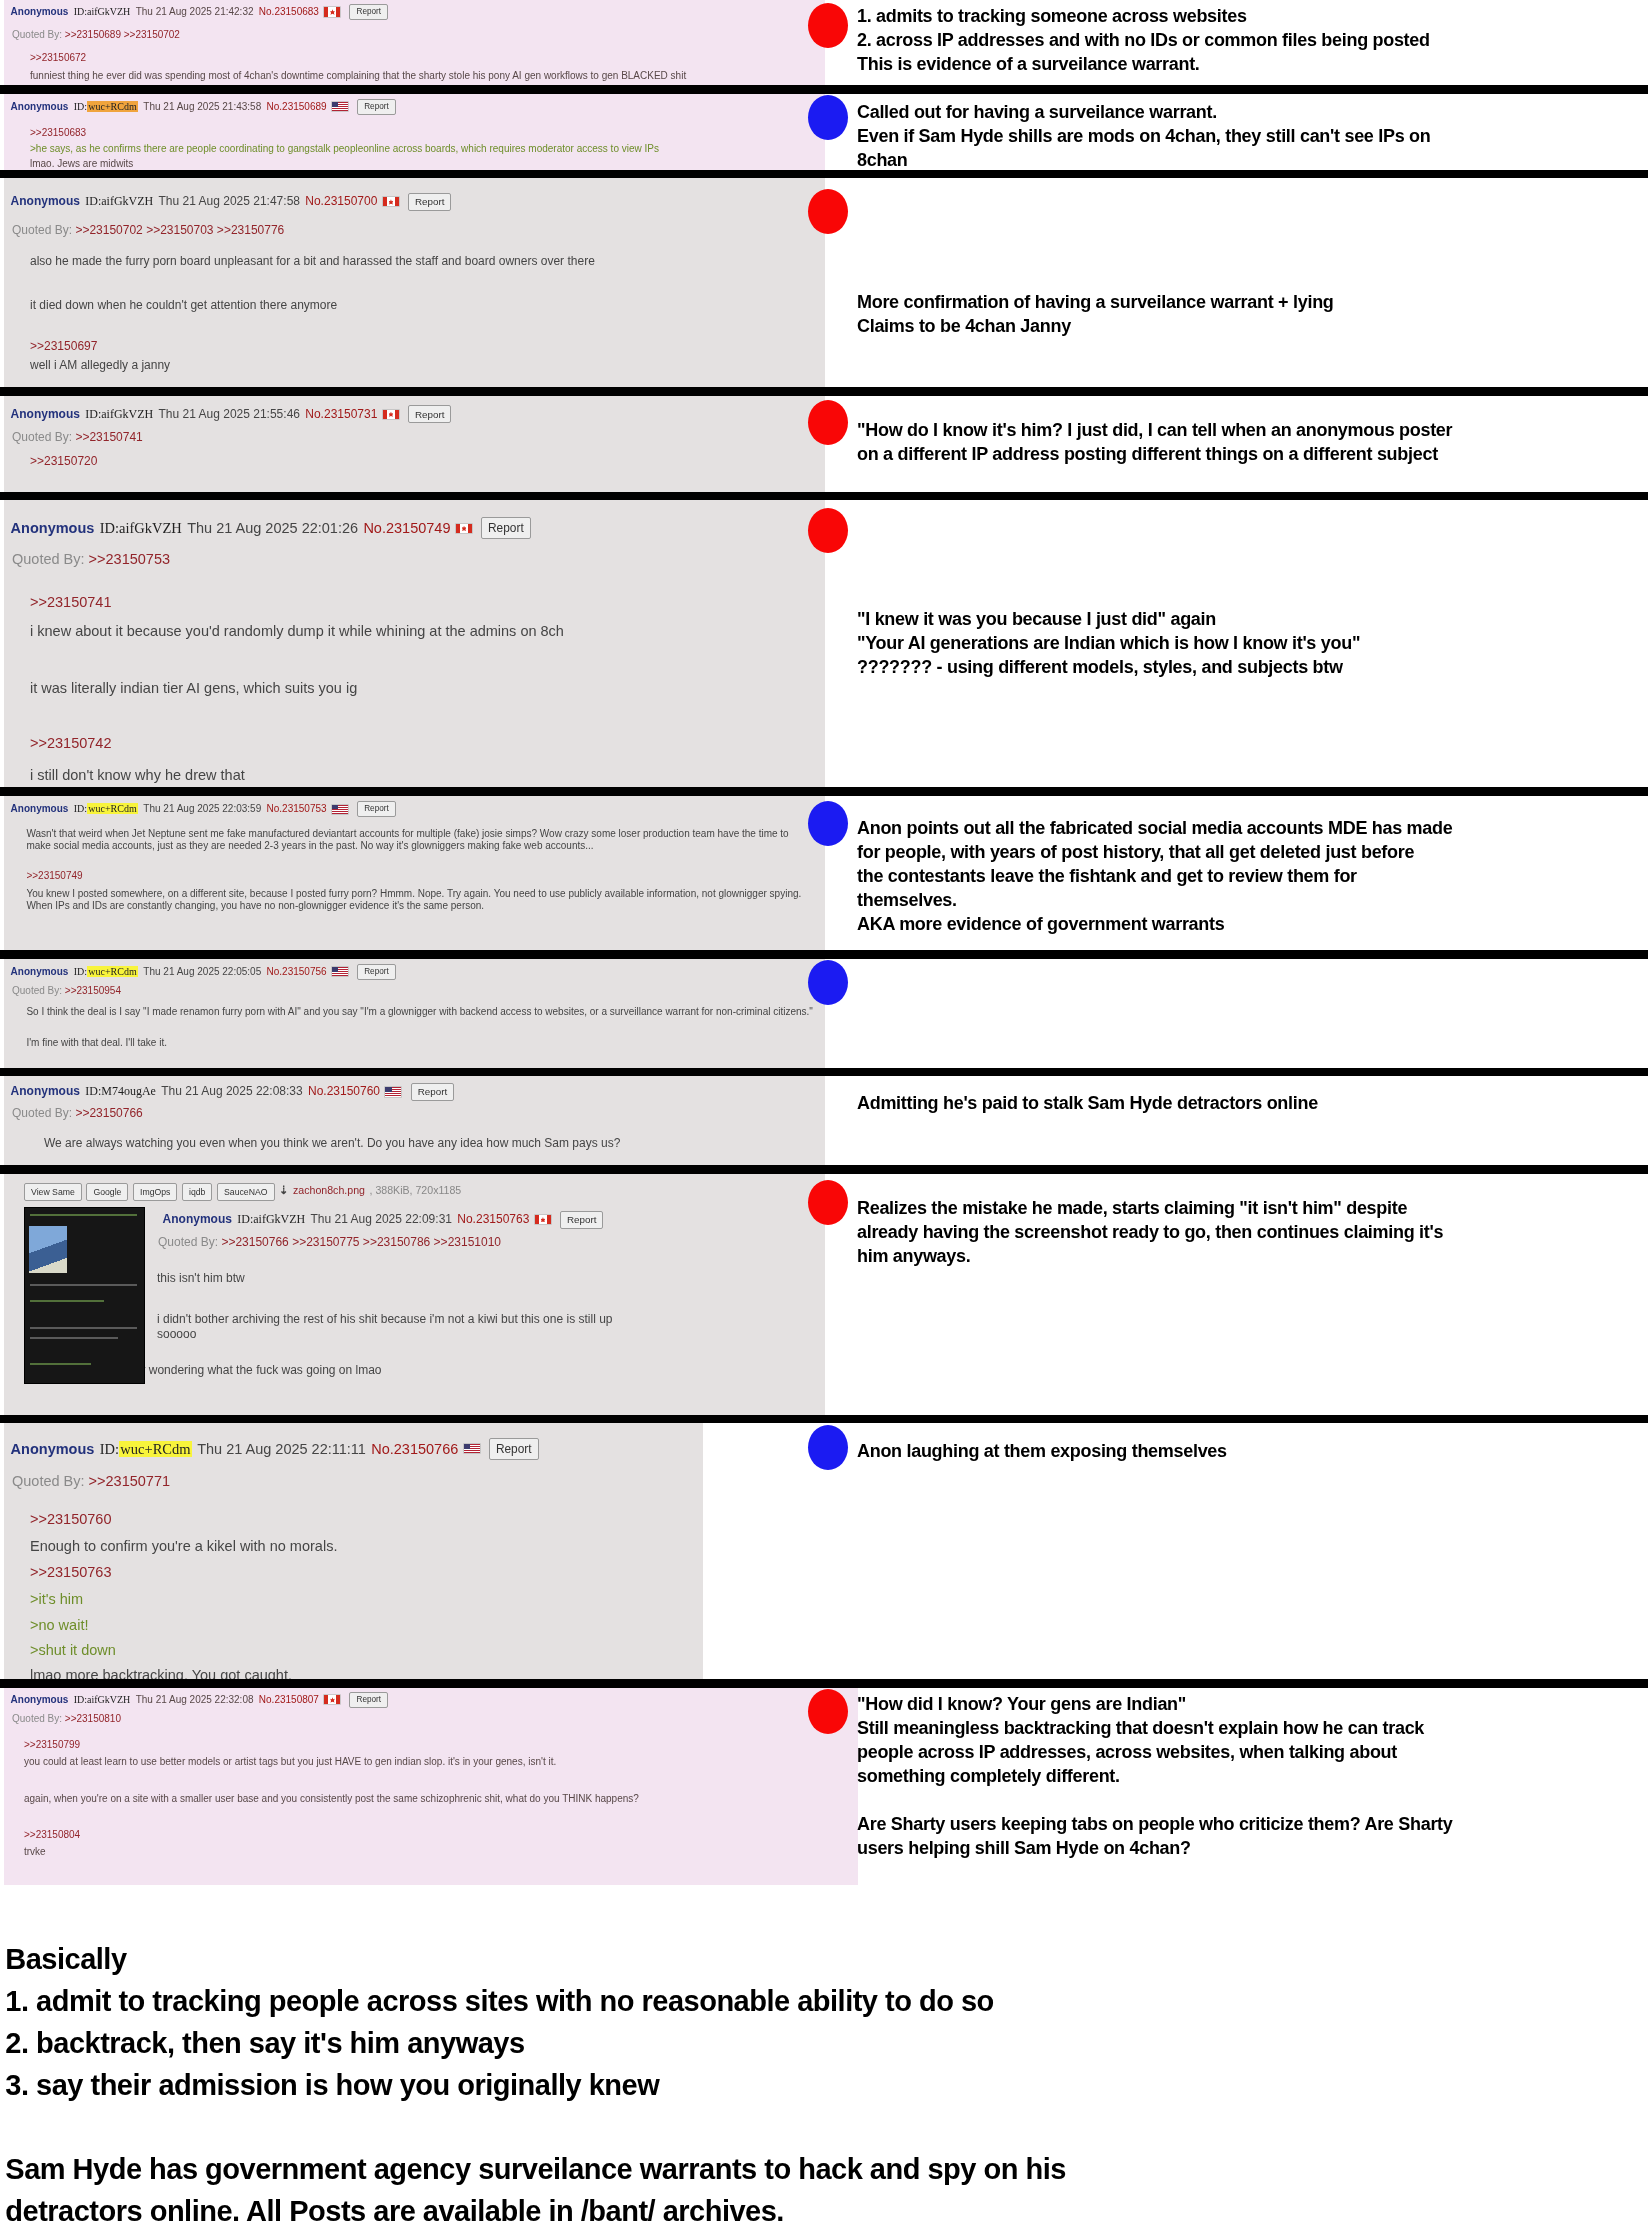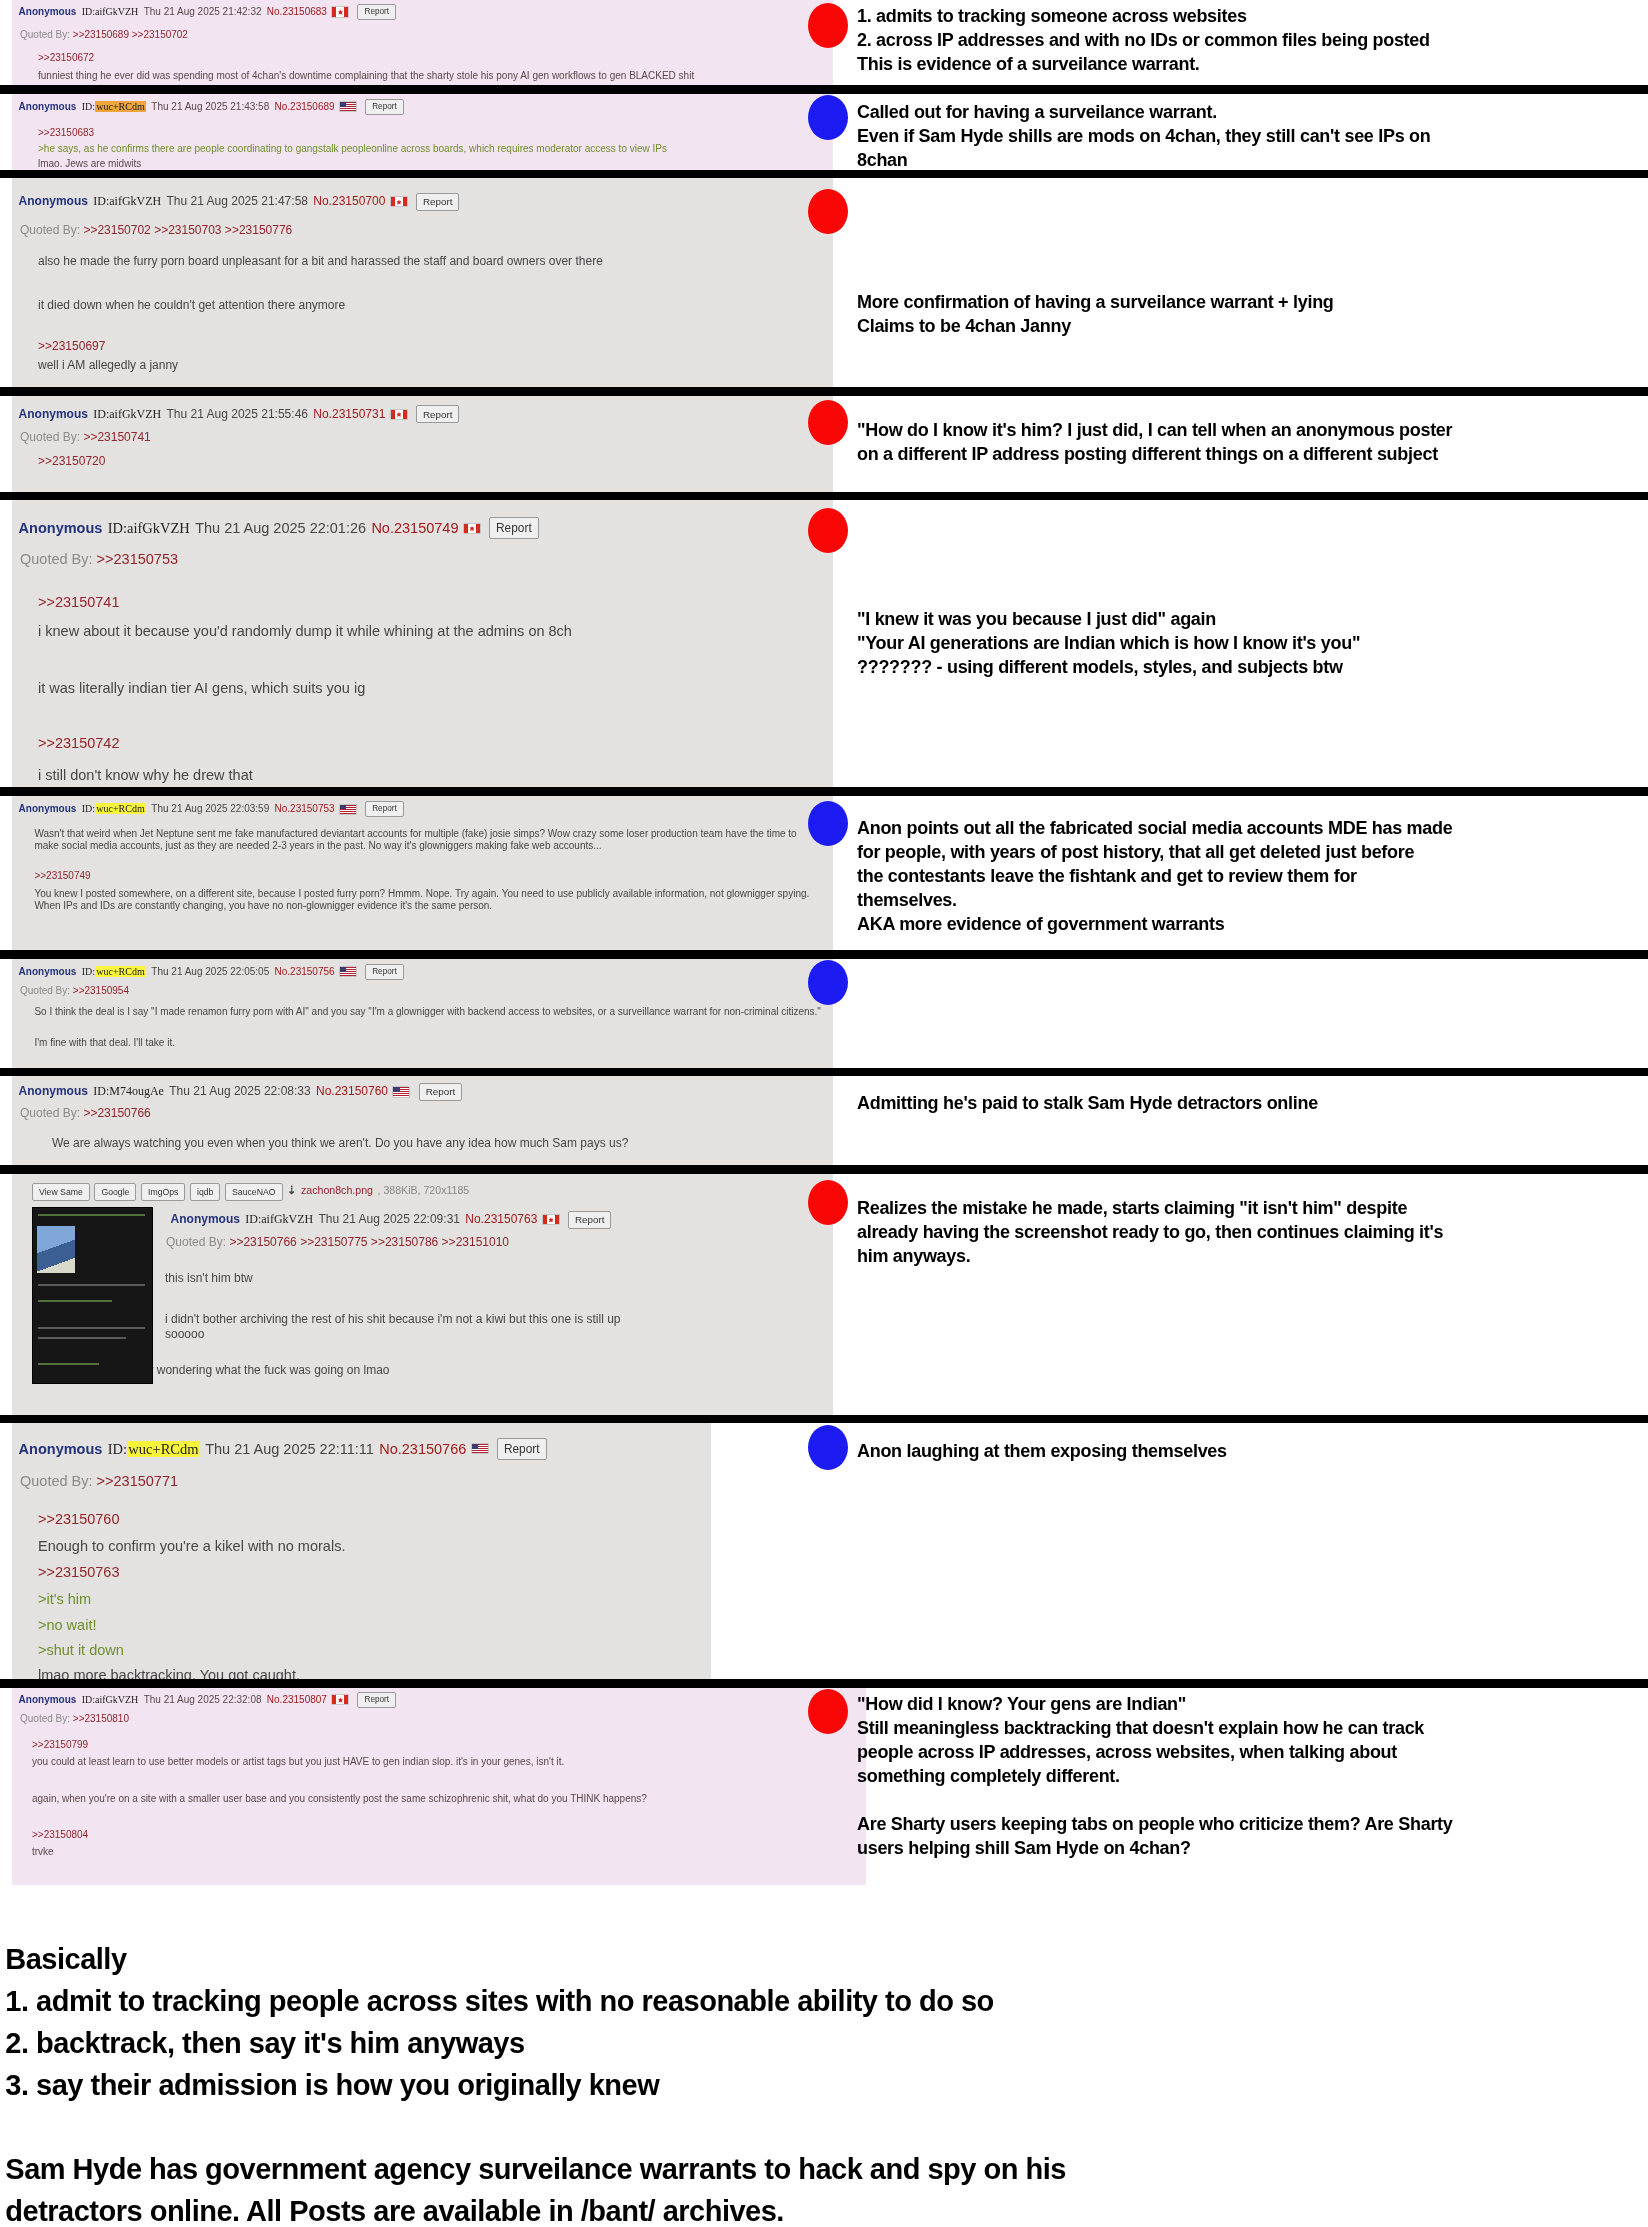--- a/index.html
+++ b/index.html
@@ -1,20 +1,20 @@
 <!DOCTYPE html>
 <html style="font-size:10.6px"><head>
 <meta charset="utf-8">
 <style>
   html,body{margin:0;padding:0;width:1649px;height:2227px;background:#ffffff;overflow:hidden;
             font-family:"Liberation Sans",sans-serif;}
   .row{position:relative;width:1649px;}
   .bar{width:1649px;height:8.6px;background:#000;}
   
-  .post{position:absolute;left:12px;top:0;height:100%;box-sizing:border-box;overflow:hidden;}
+  .post{position:absolute;left:4px;top:0;height:100%;box-sizing:border-box;overflow:hidden;}
   .pink{background:#f3e4f1;color:#584848;}
   .gray{background:#e4e1e1;color:#454545;}
   .sz-s{font-size:10px;line-height:12.5px;}
   .sz-m{font-size:12px;line-height:15px;}
   .sz-l{font-size:14.5px;line-height:18.5px;}
   .ph{padding-left:6.6px;display:flex;align-items:center;gap:5.3px;white-space:nowrap;}
   .nm{font-weight:bold;color:#23327c;}
   .idm{font-family:Liberation Serif, serif;color:#222;}
   .id-orange{background:#f0a43d;padding:0 1.3px;}
   .id-yellow{background:#f8f43b;padding:0 1.3px;}

